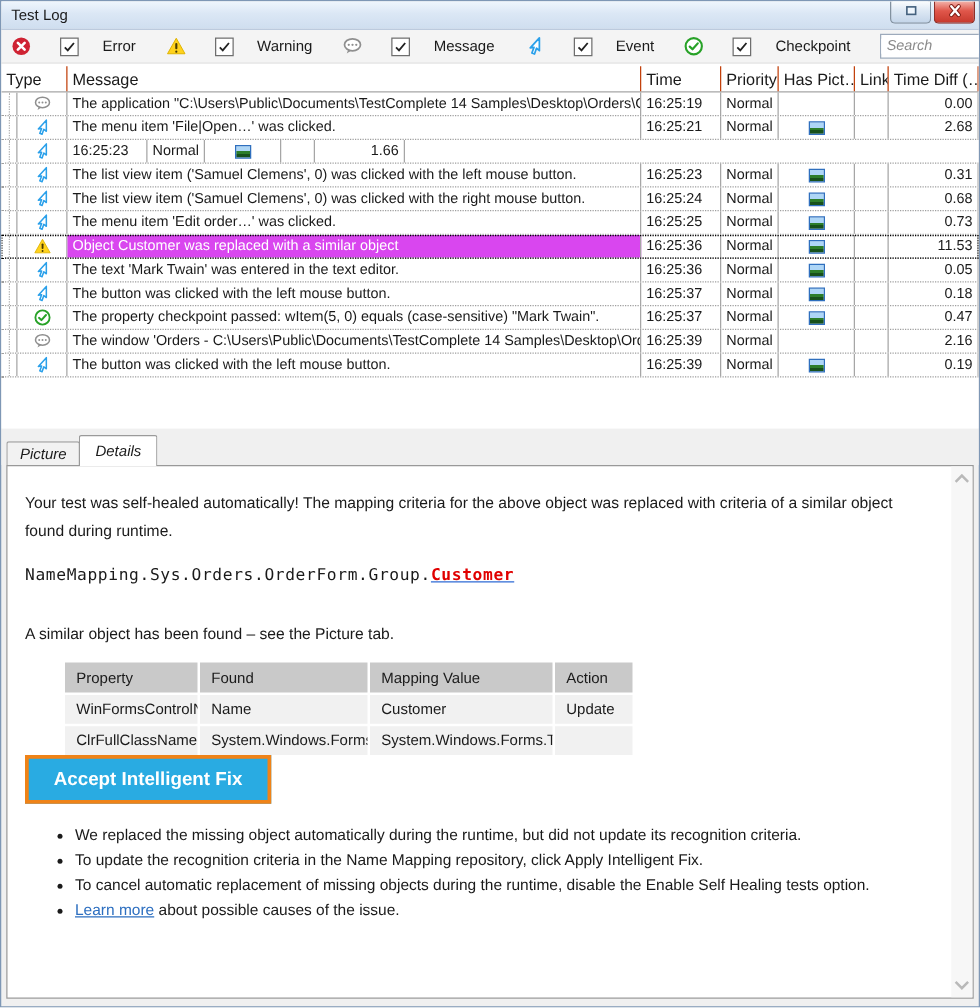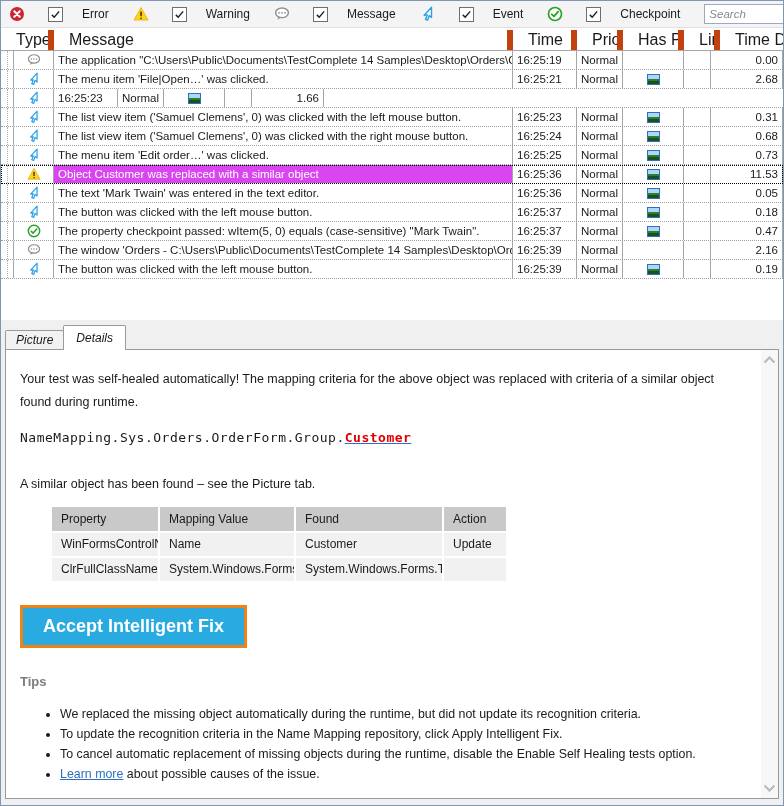--- a/index.html
+++ b/index.html
@@ -24,21 +24,21 @@
   .flabel{font-size:12px;color:#1a1a1a;}
   .searchbox{margin-left:auto;margin-right:20px;display:flex;align-items:center;width:150px;height:20px;background:#fff;border:1px solid #9daabb;box-sizing:border-box;}
   .searchbox input{border:none;outline:none;flex:1;min-width:0;font-size:11.5px;font-family:"Liberation Sans",sans-serif;padding:0 4px;color:#333;}
   .searchbox input::placeholder{font-style:italic;color:#8a8a8a;}
   .search-mag{width:14px;height:14px;margin-right:2px;flex:0 0 auto;}
   .search-drop{width:15px;height:18px;flex:0 0 15px;display:flex;align-items:center;justify-content:center;background:linear-gradient(#fdfdfd,#e7e7e7);border-left:1px solid #cfcfcf;cursor:pointer;}
 
   
   .loggrid{height:292px;flex:0 0 292px;background:#fff;display:flex;flex-direction:column;overflow:hidden;}
   .lheader{display:flex;height:20px;flex:0 0 20px;border-bottom:1px solid #a6a6a6;margin-top:2px;}
-  .hcell{font-size:16px;color:#1a1a1a;border-right:6px solid #c2410c;display:flex;align-items:center;padding:0 15px;box-sizing:border-box;white-space:nowrap;overflow:hidden;cursor:pointer;}
+  .hcell{font-size:13px;color:#1a1a1a;border-right:1px solid #c2410c;display:flex;align-items:center;padding:0 4px;box-sizing:border-box;white-space:nowrap;overflow:hidden;cursor:pointer;}
   .w-type{width:53px;flex:0 0 53px;}
   .w-msg{width:459px;flex:0 0 459px;}
   .w-time{width:64px;flex:0 0 64px;}
   .w-pri{width:46px;flex:0 0 46px;}
   .w-pict{width:61px;flex:0 0 61px;}
   .w-link{width:27px;flex:0 0 27px;}
   .w-diff{width:72px;flex:0 0 72px;}
   .lrow{display:flex;height:19px;flex:0 0 19px;border-bottom:1px dotted #9f9f9f;box-sizing:border-box;cursor:pointer;}
   .cell{border-right:1px solid #a6a6a6;font-size:11.5px;color:#1a1a1a;display:flex;align-items:center;padding:0 4px;box-sizing:border-box;white-space:nowrap;overflow:hidden;}
   .cell.w-type{padding:0;}
@@ -63,31 +63,47 @@
   .details-content{flex:1;padding:18px 6px 0 14px;overflow:hidden;color:#1a1a1a;}
   .vscroll{width:17px;flex:0 0 17px;background:#f7f7f7;display:flex;flex-direction:column;justify-content:space-between;align-items:center;padding:6px 0;box-sizing:border-box;}
   .scrollarrow{width:13px;height:8px;cursor:pointer;display:flex;}
   .intro{font-size:12.5px;line-height:23px;margin:0;max-width:724px;}
   .codeline{font-family:"DejaVu Sans Mono","Liberation Mono",monospace;font-size:13px;margin-top:16px;letter-spacing:0.5px;}
   .code-hl{color:#e00000;font-weight:bold;text-decoration:underline;text-decoration-color:#2e6bd5;}
   .foundnote{font-size:12.5px;margin-top:32px;}
   .maptable{margin:16px 0 0 8px;display:grid;grid-template-columns:106px 134px 146px 62px;gap:2px;font-size:12px;width:max-content;padding-left:24px;}
   .mh{background:#c9c9c9;padding:5px 9px;white-space:nowrap;}
   .mc{background:#f1f1f1;padding:4px 9px;white-space:nowrap;overflow:hidden;min-height:15px;}
-  .accept-btn{margin-top:24px;background:#29abe2;color:#fff;font-weight:bold;font-size:18px;font-family:"Liberation Sans",sans-serif;padding:8px 20px;border:3px solid #ef8318;cursor:pointer;display:inline-block;}
+  .accept-btn{background:#29abe2;color:#fff;font-weight:bold;font-size:15px;font-family:"Liberation Sans",sans-serif;padding:8px 20px;border:3px solid #ef8318;cursor:pointer;display:inline-block;}
   .tips-title{margin-top:26px;color:#7c7c7c;font-weight:bold;font-size:13px;}
   .tipslist{margin:16px 0 0 0;padding-left:40px;}
   .tipslist li{font-size:12.4px;line-height:19px;margin-bottom:1px;}
   .link{color:#2d6fc0;text-decoration:underline;cursor:pointer;}
 </style>
 </head>
 <body>
 
 <div class="window">
 
+  <div class="titlebar">
+    <span class="title">Test Log</span>
+    <div class="tbuttons">
+      <div class="tbtn restore">
+        <span><svg width="12" height="11" viewBox="0 0 12 11">
+              <rect x="2.5" y="2.5" width="7" height="6" fill="#eef5fc" stroke="#44617e" stroke-width="1.3"></rect>
+            </svg></span>
+      </div>
+      <div class="tbtn close">
+        <span><svg width="12" height="11" viewBox="0 0 12 11">
+              <path d="M3 2 L9 9 M9 2 L3 9" stroke="#7e1d15" stroke-width="3.4" stroke-linecap="round"></path>
+              <path d="M3 2 L9 9 M9 2 L3 9" stroke="#fff" stroke-width="1.9" stroke-linecap="round"></path>
+            </svg></span>
+      </div>
+    </div>
+  </div>
 
   <div class="toolbar">
     <div id="toolbar-filters" style="display:flex;align-items:center;">
         <div class="fgroup">
           <span class="ficon">
             <svg viewBox="0 0 16 16">
               <circle cx="8" cy="8" r="7" fill="#cf2333"></circle>
               <path d="M5.3 5.3 L10.7 10.7 M10.7 5.3 L5.3 10.7" stroke="#fff" stroke-width="2.1" stroke-linecap="round"></path>
             </svg>
           </span>
@@ -413,34 +429,33 @@
     <div class="tab active">Details</div>
   </div>
 
   <div class="details-panel">
     <div class="details-content">
       <p class="intro">Your test was self-healed automatically! The mapping criteria for the above object was replaced with criteria of a similar object found during runtime.</p>
       <div class="codeline"><span>NameMapping.Sys.Orders.OrderForm.Group.</span><span class="code-hl">Customer</span></div>
       <p class="foundnote">A similar object has been found – see the Picture tab.</p>
       <div class="maptable" id="maptable">
           <div class="mh">Property</div>
+          <div class="mh">Found</div>
           <div class="mh">Mapping Value</div>
-          <div class="mh">Found</div>
           <div class="mh">Action</div>
           <div class="mc">WinFormsControlName</div>
           <div class="mc">Name</div>
           <div class="mc">Customer</div>
           <div class="mc">Update</div>
           <div class="mc">ClrFullClassName</div>
           <div class="mc">System.Windows.Forms.TextBox</div>
           <div class="mc">System.Windows.Forms.TextBox</div>
           <div class="mc"></div>
         </div>
       <div><button class="accept-btn">Accept Intelligent Fix</button></div>
-      <div class="tips-title">Tips</div>
       <ul class="tipslist" id="tipslist">
           <li>We replaced the missing object automatically during the runtime, but did not update its recognition criteria.</li>
           <li>To update the recognition criteria in the Name Mapping repository, click Apply Intelligent Fix.</li>
           <li>To cancel automatic replacement of missing objects during the runtime, disable the Enable Self Healing tests option.</li>
           <li><span class="link">Learn more</span> about possible causes of the issue.</li>
         </ul>
     </div>
     <div class="vscroll">
       <span class="scrollarrow">
           <svg viewBox="0 0 13 8">

